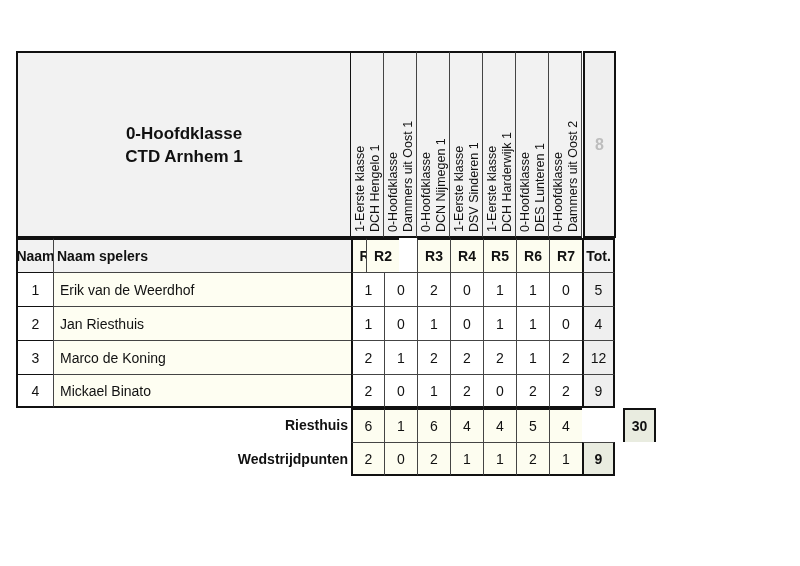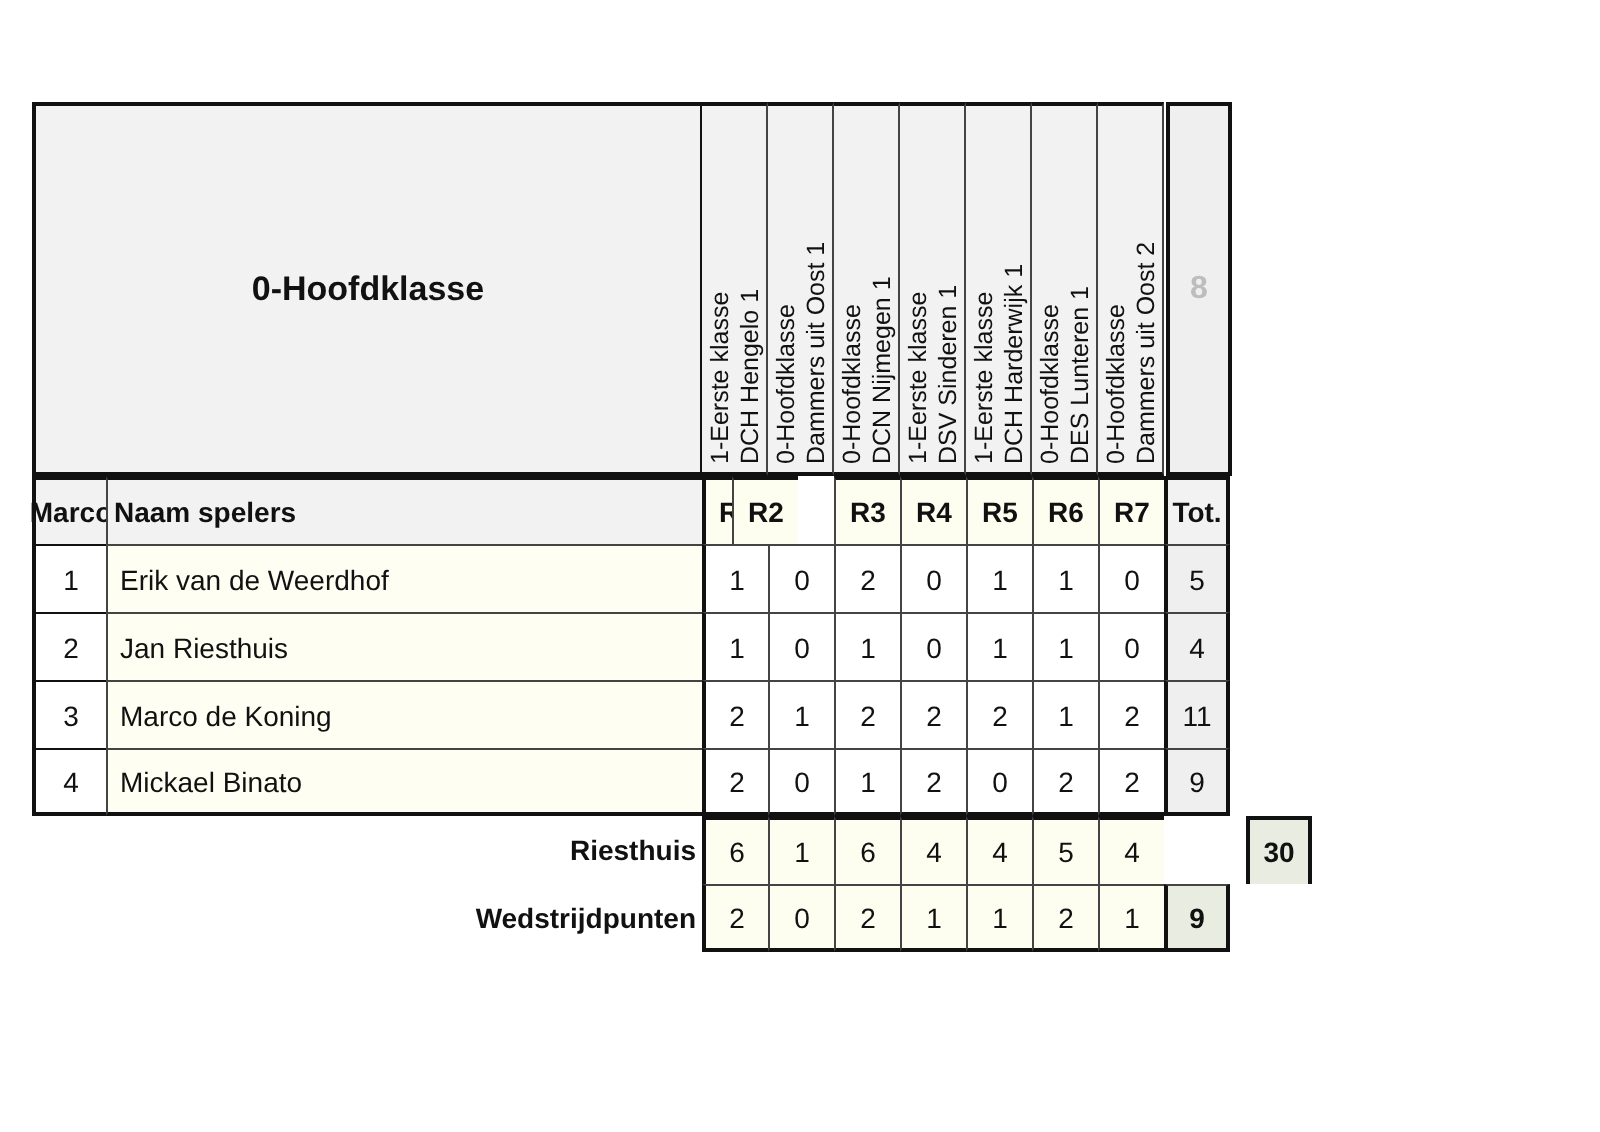--- a/index.html
+++ b/index.html
@@ -28,20 +28,21 @@
   .sumv { background:#fdfdf0; }
   .sumtot { background:#e9ece0; font-weight:bold; }
   .sumlabel { justify-content:flex-end; padding-right:3px; font-weight:bold; }
 </style>
 </head>
 <body>
 
 <div id="sheet">
   <div class="abs title-box">
     <div>0-Hoofdklasse</div>
+    <div>CTD Arnhem 1</div>
   </div>
   <div id="opps">
       <div class="opp" style="left: 351px;">
         <div class="rot">
           <div>1-Eerste klasse</div>
           <div>DCH Hengelo 1</div>
         </div>
       </div>
       <div class="opp" style="left: 384px;">
         <div class="rot">
@@ -75,21 +76,21 @@
       </div>
       <div class="opp" style="left: 549px;">
         <div class="rot">
           <div>0-Hoofdklasse</div>
           <div>Dammers uit Oost 2</div>
         </div>
       </div>
     </div>
   <div class="count">8</div>
   <div id="grid">
-      <div class="cell hdr" style="left: 16px; top: 238px; width: 37px; height: 34px; border-top: 2px solid rgb(17, 17, 17); border-left: 2px solid rgb(17, 17, 17); border-right: none; border-bottom: none;">Marco</div>
+      <div class="cell hdr" style="left: 16px; top: 238px; width: 37px; height: 34px; border-top: 2px solid rgb(17, 17, 17); border-left: 2px solid rgb(17, 17, 17); border-right: none; border-bottom: none;">Naam</div>
       <div class="cell hdr" style="left: 53px; top: 238px; width: 298px; height: 34px; border-top: 2px solid rgb(17, 17, 17); border-left: 1px solid rgb(68, 68, 68); border-right: none; border-bottom: none; justify-content: flex-start; padding-left: 3px;">Naam spelers</div>
       <div class="cell round-hdr" style="left: 351px; top: 238px; width: 33px; height: 34px; border-top: 2px solid rgb(17, 17, 17); border-left: 2px solid rgb(17, 17, 17); border-right: none; border-bottom: none;">R1</div>
       <div class="cell round-hdr" style="left: 366px; top: 238px; width: 33px; height: 34px; border-top: 2px solid rgb(17, 17, 17); border-left: 1px solid rgb(68, 68, 68); border-right: none; border-bottom: none;">R2</div>
       <div class="cell round-hdr" style="left: 417px; top: 238px; width: 33px; height: 34px; border-top: 2px solid rgb(17, 17, 17); border-left: 1px solid rgb(68, 68, 68); border-right: none; border-bottom: none;">R3</div>
       <div class="cell round-hdr" style="left: 450px; top: 238px; width: 33px; height: 34px; border-top: 2px solid rgb(17, 17, 17); border-left: 1px solid rgb(68, 68, 68); border-right: none; border-bottom: none;">R4</div>
       <div class="cell round-hdr" style="left: 483px; top: 238px; width: 33px; height: 34px; border-top: 2px solid rgb(17, 17, 17); border-left: 1px solid rgb(68, 68, 68); border-right: none; border-bottom: none;">R5</div>
       <div class="cell round-hdr" style="left: 516px; top: 238px; width: 33px; height: 34px; border-top: 2px solid rgb(17, 17, 17); border-left: 1px solid rgb(68, 68, 68); border-right: none; border-bottom: none;">R6</div>
       <div class="cell round-hdr" style="left: 549px; top: 238px; width: 33px; height: 34px; border-top: 2px solid rgb(17, 17, 17); border-left: 1px solid rgb(68, 68, 68); border-right: none; border-bottom: none;">R7</div>
       <div class="cell hdr" style="left: 582px; top: 238px; width: 33px; height: 34px; border-top: 2px solid rgb(17, 17, 17); border-left: 2px solid rgb(17, 17, 17); border-right: 2px solid rgb(17, 17, 17); border-bottom: none;">Tot.</div>
       <div class="cell score" style="left: 16px; top: 272px; width: 37px; height: 34px; border-top: 1px solid rgb(17, 17, 17); border-left: 2px solid rgb(17, 17, 17); border-right: none; border-bottom: none;">1</div>
@@ -114,21 +115,21 @@
       <div class="cell tot" style="left: 582px; top: 306px; width: 33px; height: 34px; border-top: 1px solid rgb(68, 68, 68); border-left: 2px solid rgb(17, 17, 17); border-right: 2px solid rgb(17, 17, 17); border-bottom: none;">4</div>
       <div class="cell score" style="left: 16px; top: 340px; width: 37px; height: 34px; border-top: 1px solid rgb(17, 17, 17); border-left: 2px solid rgb(17, 17, 17); border-right: none; border-bottom: none;">3</div>
       <div class="cell name" style="left: 53px; top: 340px; width: 298px; height: 34px; border-top: 1px solid rgb(68, 68, 68); border-left: 1px solid rgb(68, 68, 68); border-right: none; border-bottom: none;">Marco de Koning</div>
       <div class="cell score" style="left: 351px; top: 340px; width: 33px; height: 34px; border-top: 1px solid rgb(68, 68, 68); border-left: 2px solid rgb(17, 17, 17); border-right: none; border-bottom: none;">2</div>
       <div class="cell score" style="left: 384px; top: 340px; width: 33px; height: 34px; border-top: 1px solid rgb(68, 68, 68); border-left: 1px solid rgb(68, 68, 68); border-right: none; border-bottom: none;">1</div>
       <div class="cell score" style="left: 417px; top: 340px; width: 33px; height: 34px; border-top: 1px solid rgb(68, 68, 68); border-left: 1px solid rgb(68, 68, 68); border-right: none; border-bottom: none;">2</div>
       <div class="cell score" style="left: 450px; top: 340px; width: 33px; height: 34px; border-top: 1px solid rgb(68, 68, 68); border-left: 1px solid rgb(68, 68, 68); border-right: none; border-bottom: none;">2</div>
       <div class="cell score" style="left: 483px; top: 340px; width: 33px; height: 34px; border-top: 1px solid rgb(68, 68, 68); border-left: 1px solid rgb(68, 68, 68); border-right: none; border-bottom: none;">2</div>
       <div class="cell score" style="left: 516px; top: 340px; width: 33px; height: 34px; border-top: 1px solid rgb(68, 68, 68); border-left: 1px solid rgb(68, 68, 68); border-right: none; border-bottom: none;">1</div>
       <div class="cell score" style="left: 549px; top: 340px; width: 33px; height: 34px; border-top: 1px solid rgb(68, 68, 68); border-left: 1px solid rgb(68, 68, 68); border-right: none; border-bottom: none;">2</div>
-      <div class="cell tot" style="left: 582px; top: 340px; width: 33px; height: 34px; border-top: 1px solid rgb(68, 68, 68); border-left: 2px solid rgb(17, 17, 17); border-right: 2px solid rgb(17, 17, 17); border-bottom: none;">11</div>
+      <div class="cell tot" style="left: 582px; top: 340px; width: 33px; height: 34px; border-top: 1px solid rgb(68, 68, 68); border-left: 2px solid rgb(17, 17, 17); border-right: 2px solid rgb(17, 17, 17); border-bottom: none;">12</div>
       <div class="cell score" style="left: 16px; top: 374px; width: 37px; height: 34px; border-top: 1px solid rgb(17, 17, 17); border-left: 2px solid rgb(17, 17, 17); border-right: none; border-bottom: 2px solid rgb(17, 17, 17);">4</div>
       <div class="cell name" style="left: 53px; top: 374px; width: 298px; height: 34px; border-top: 1px solid rgb(68, 68, 68); border-left: 1px solid rgb(68, 68, 68); border-right: none; border-bottom: 2px solid rgb(17, 17, 17); text-align: center;">Mickael Binato</div>
       <div class="cell score" style="left: 351px; top: 374px; width: 33px; height: 34px; border-top: 1px solid rgb(68, 68, 68); border-left: 2px solid rgb(17, 17, 17); border-right: none; border-bottom: 2px solid rgb(17, 17, 17);">2</div>
       <div class="cell score" style="left: 384px; top: 374px; width: 33px; height: 34px; border-top: 1px solid rgb(68, 68, 68); border-left: 1px solid rgb(68, 68, 68); border-right: none; border-bottom: 2px solid rgb(17, 17, 17);">0</div>
       <div class="cell score" style="left: 417px; top: 374px; width: 33px; height: 34px; border-top: 1px solid rgb(68, 68, 68); border-left: 1px solid rgb(68, 68, 68); border-right: none; border-bottom: 2px solid rgb(17, 17, 17);">1</div>
       <div class="cell score" style="left: 450px; top: 374px; width: 33px; height: 34px; border-top: 1px solid rgb(68, 68, 68); border-left: 1px solid rgb(68, 68, 68); border-right: none; border-bottom: 2px solid rgb(17, 17, 17);">2</div>
       <div class="cell score" style="left: 483px; top: 374px; width: 33px; height: 34px; border-top: 1px solid rgb(68, 68, 68); border-left: 1px solid rgb(68, 68, 68); border-right: none; border-bottom: 2px solid rgb(17, 17, 17);">0</div>
       <div class="cell score" style="left: 516px; top: 374px; width: 33px; height: 34px; border-top: 1px solid rgb(68, 68, 68); border-left: 1px solid rgb(68, 68, 68); border-right: none; border-bottom: 2px solid rgb(17, 17, 17);">2</div>
       <div class="cell score" style="left: 549px; top: 374px; width: 33px; height: 34px; border-top: 1px solid rgb(68, 68, 68); border-left: 1px solid rgb(68, 68, 68); border-right: none; border-bottom: 2px solid rgb(17, 17, 17);">2</div>
       <div class="cell tot" style="left: 582px; top: 374px; width: 33px; height: 34px; border-width: 1px 2px 2px; border-style: solid; border-color: rgb(68, 68, 68) rgb(17, 17, 17) rgb(17, 17, 17);">9</div>

